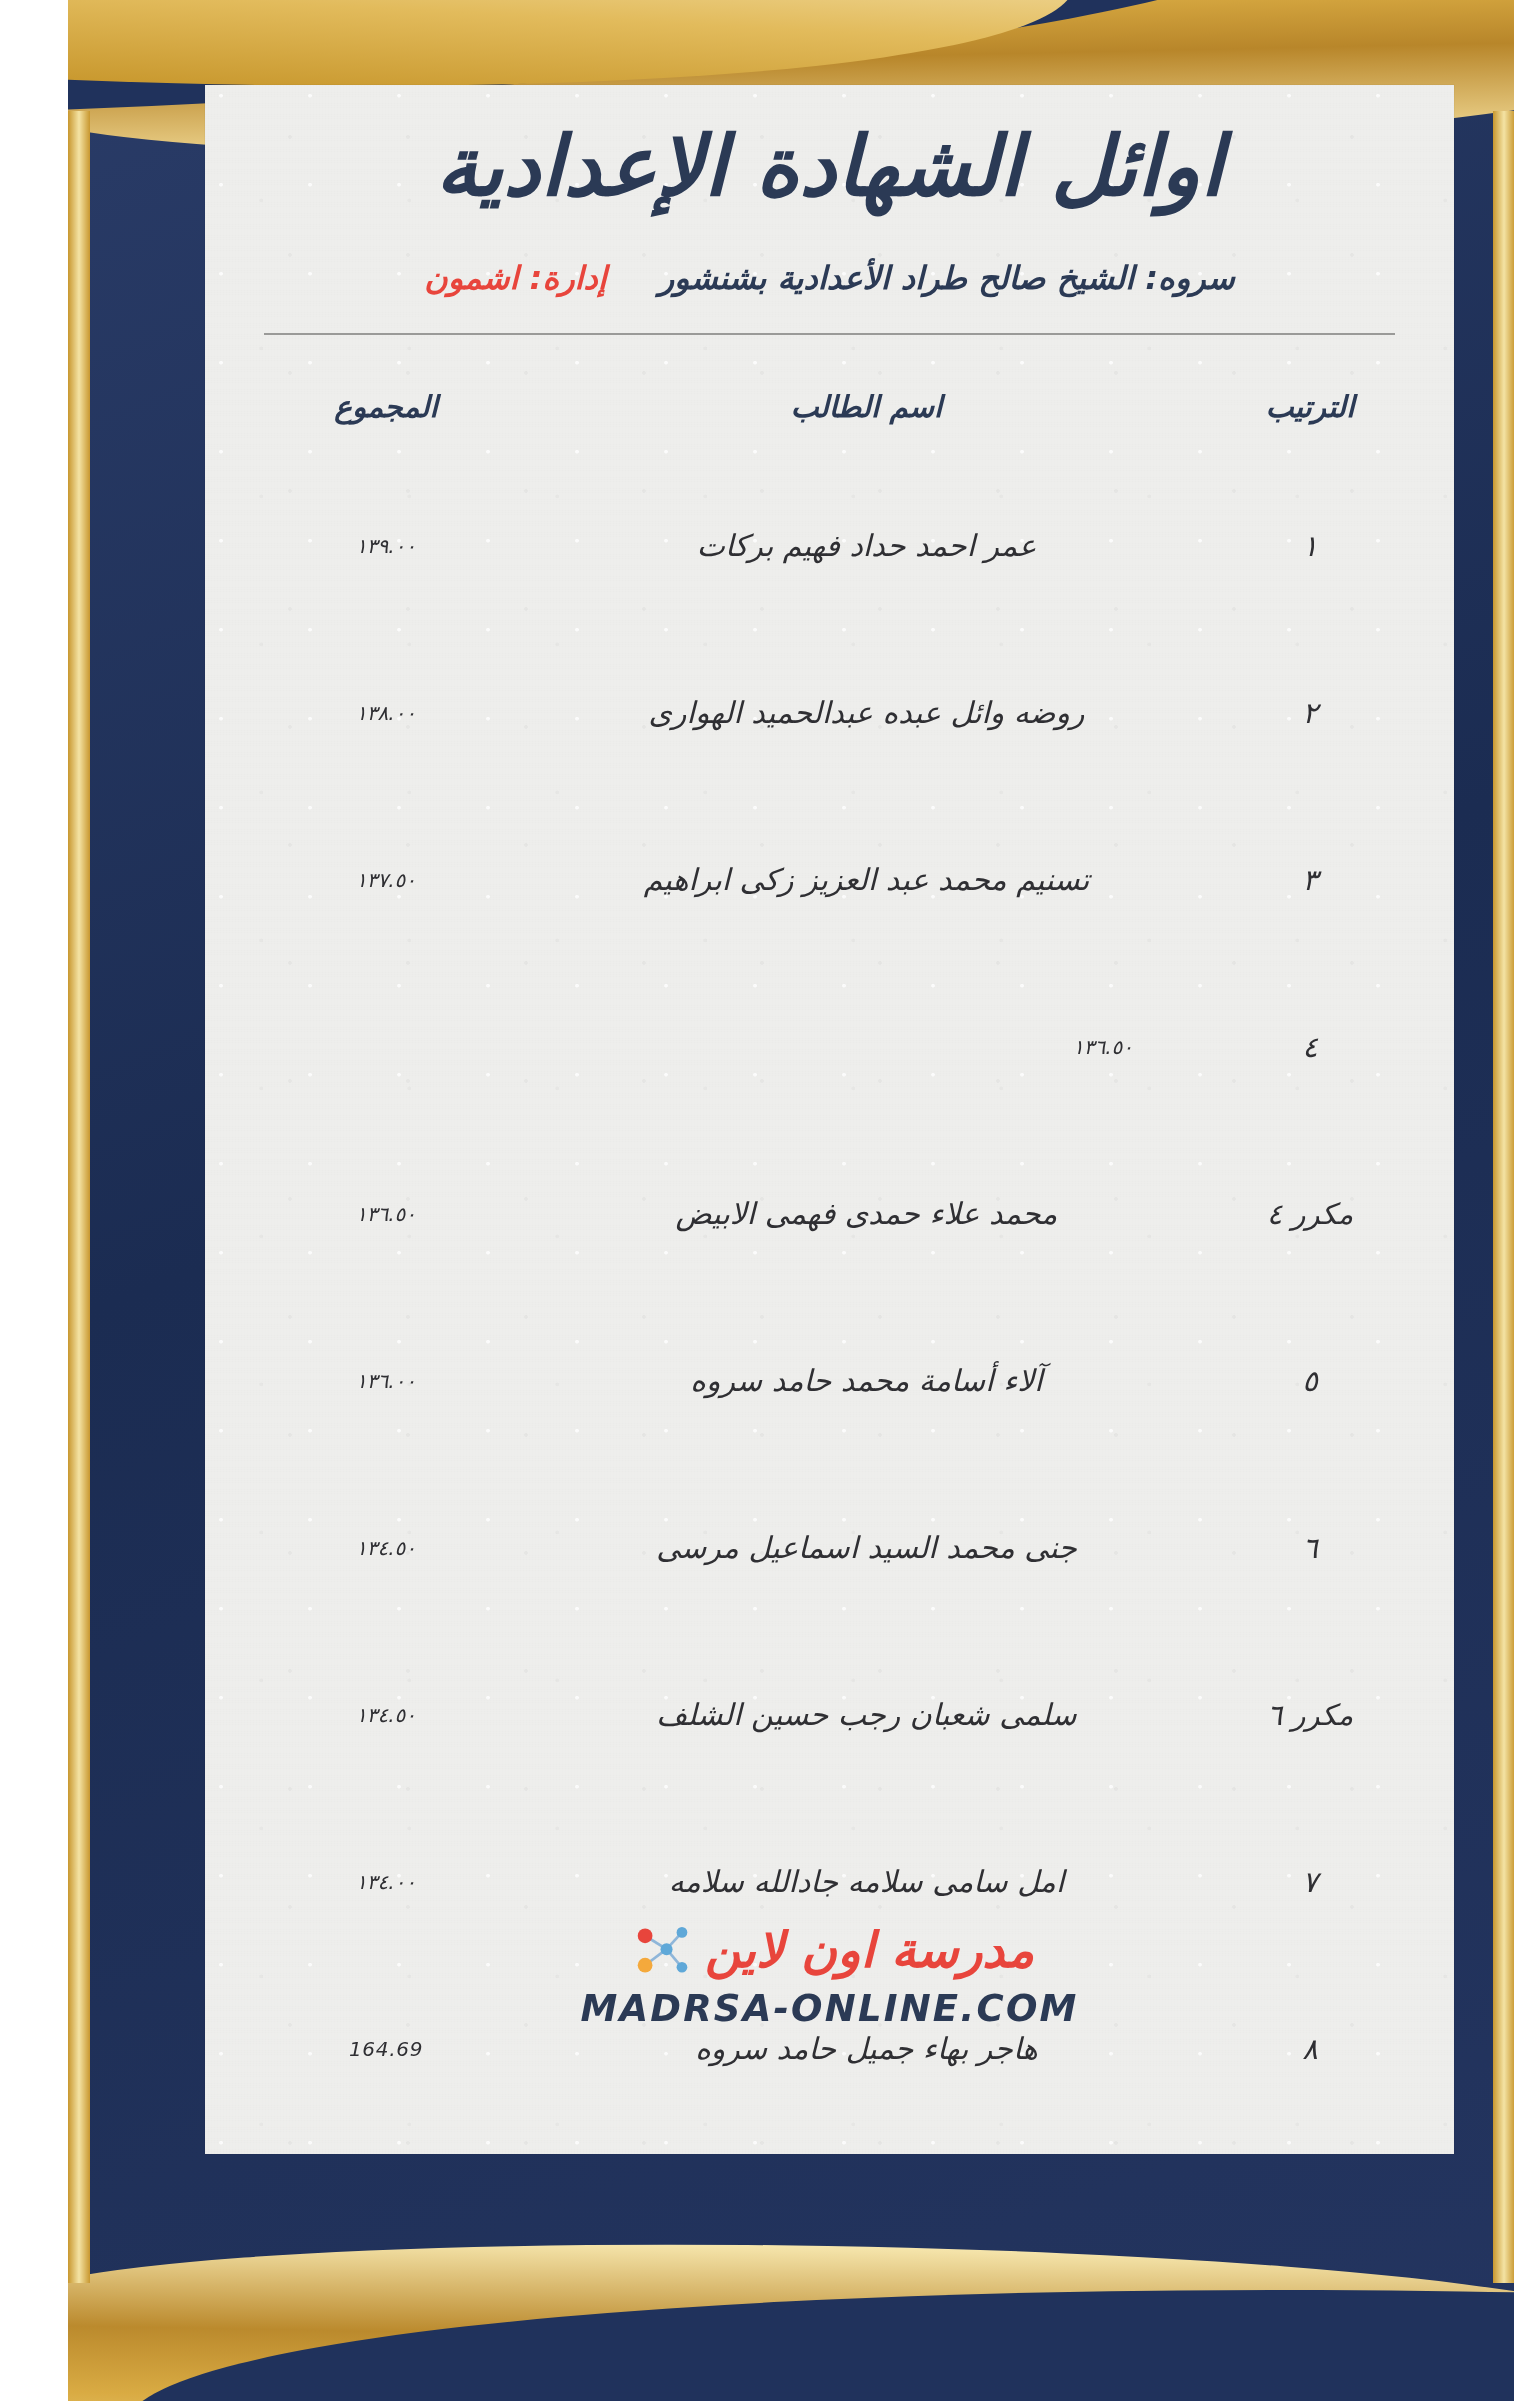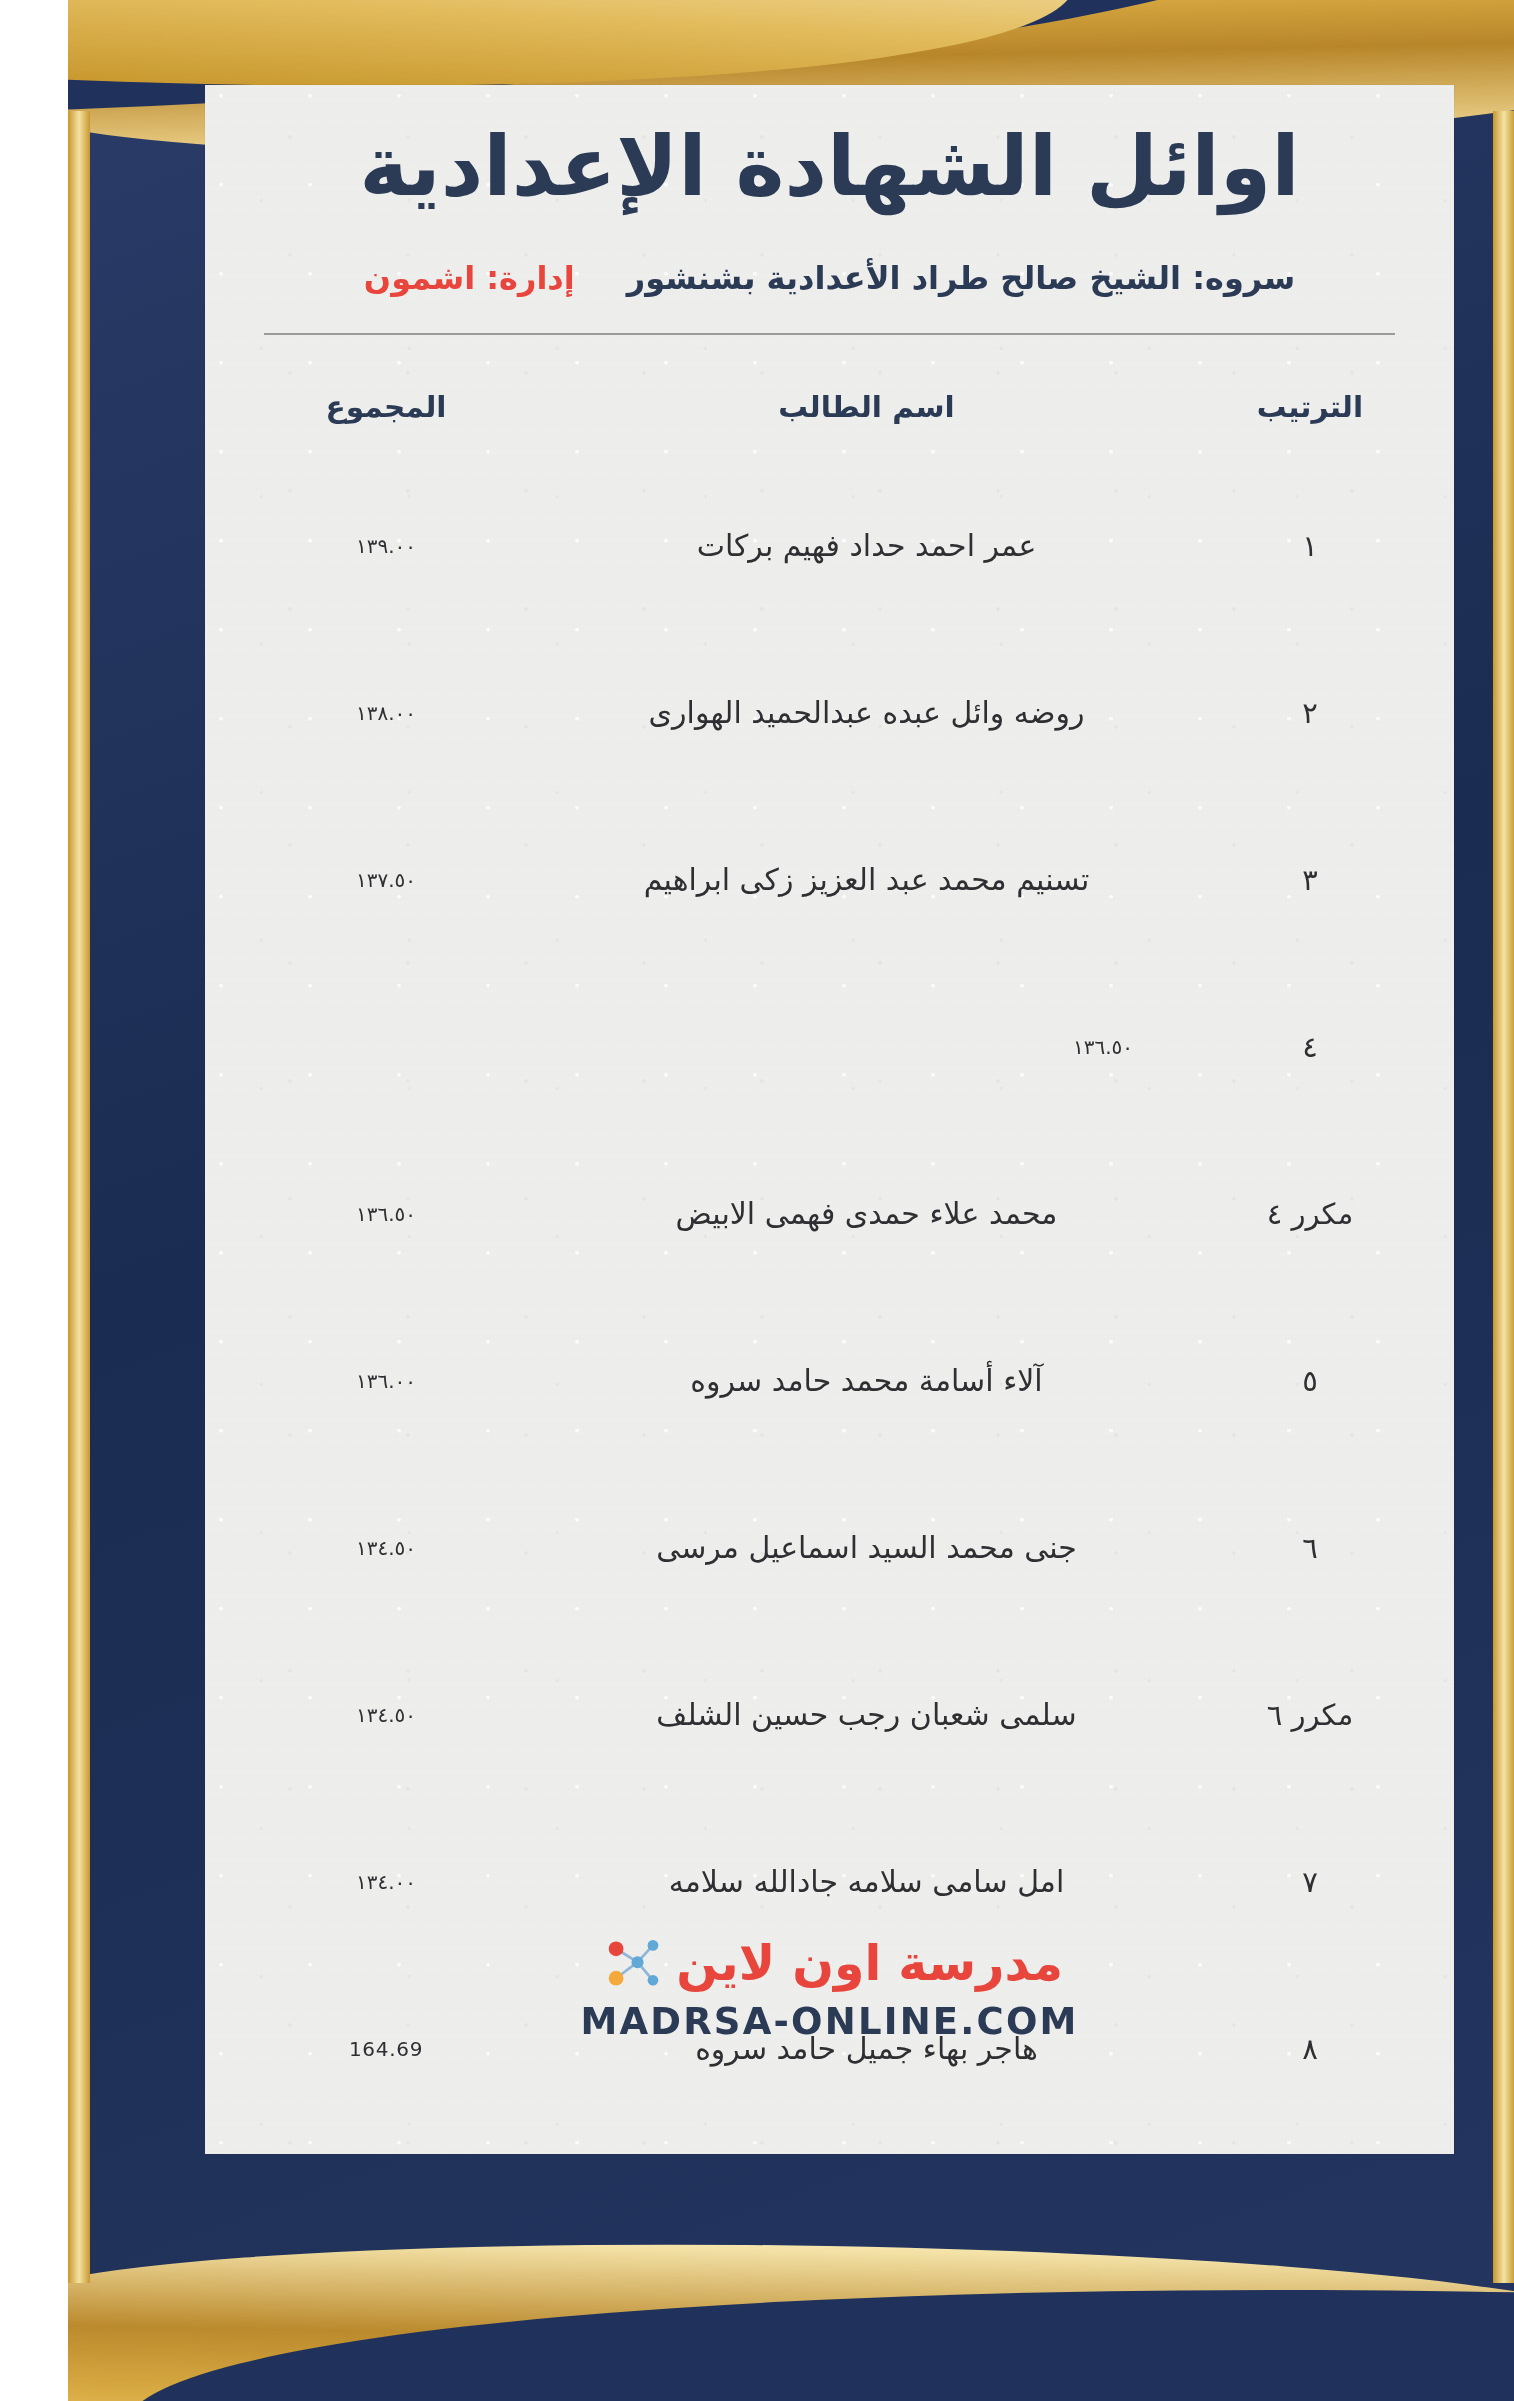--- a/index.html
+++ b/index.html
@@ -13,20 +13,21 @@
     font-family: "DejaVu Sans", "Liberation Sans", sans-serif;
     overflow: hidden;
   }
 
   .poster {
     position: relative;
     width: 1447px;
     height: 2401px;
     background: #737373;
     overflow: hidden;
+    font-style: italic;
   }
 
   
   .frame-navy {
     position: absolute;
     inset: 0;
     background: linear-gradient(160deg, #2a3c68 0%, #1b2c52 45%, #243560 100%);
   }
 
   
@@ -195,21 +196,21 @@
   .row .c-rank, .row .c-name, .row .c-total {
     font-size: 29px;
     color: #2f2f33;
   }
   .row .c-name { font-size: 30px; }
   .row .c-total { font-size: 20px; letter-spacing: 0.7px; }
 
   
   .logo {
     position: absolute;
-    bottom: 111px;
+    bottom: 124px;
     right: 0;
     left: 0;
     display: flex;
     flex-direction: column;
     align-items: center;
     gap: 3px;
     direction: rtl;
   }
   .logo-top {
     display: flex;

